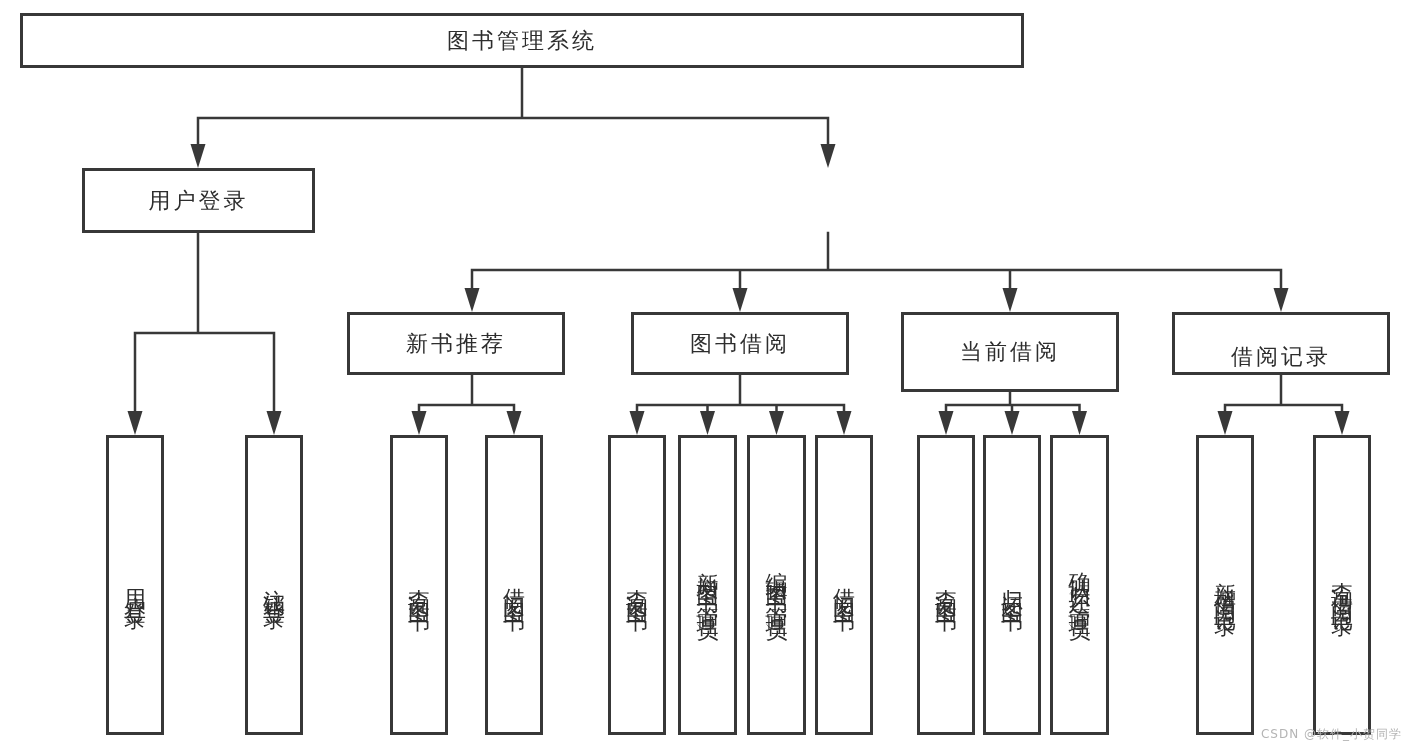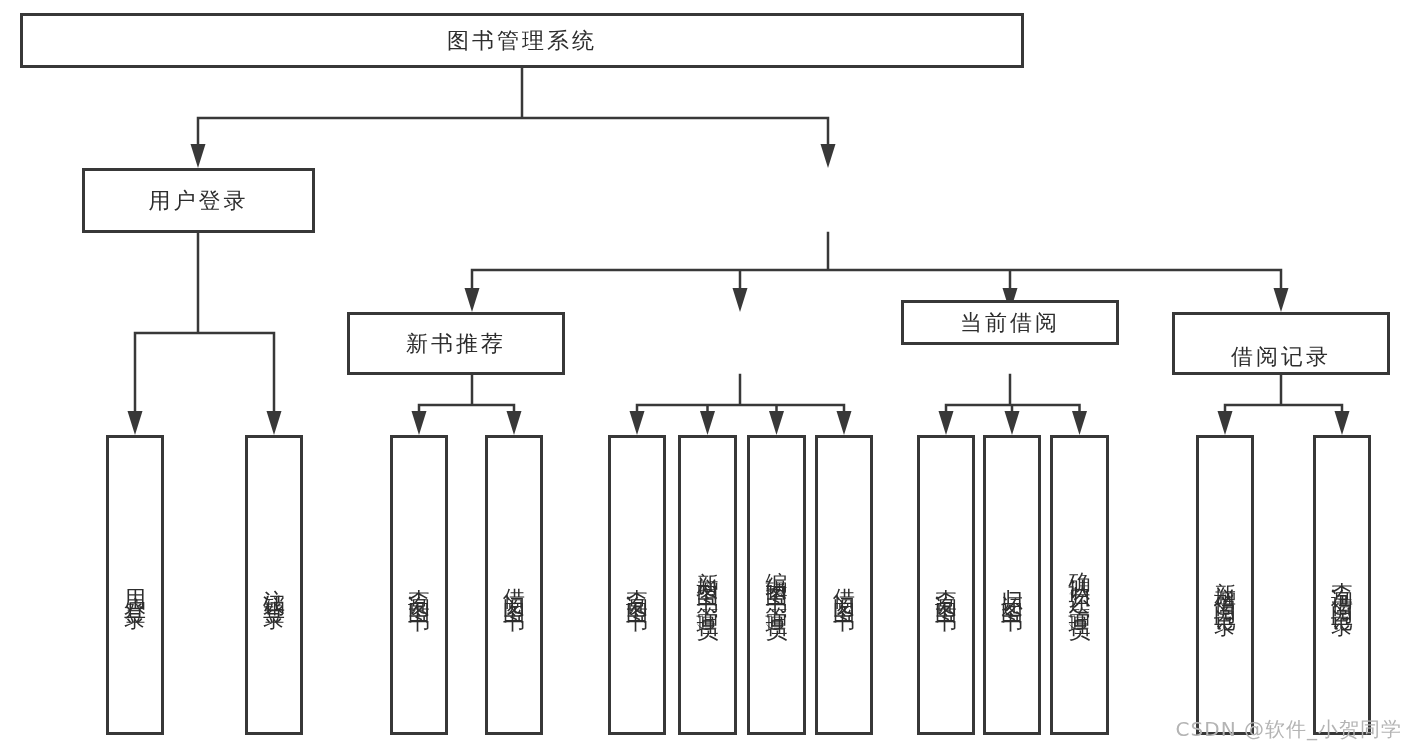--- a/index.html
+++ b/index.html
@@ -14,21 +14,21 @@
   .node {
     position:absolute; background:#ffffff; border:3px solid #383838; box-sizing:border-box;
     display:flex; align-items:center; justify-content:center;
     color:#2d2d2d;
   }
   .node.h { font-size:22px; letter-spacing:3px; white-space:nowrap; }
   .node.v { font-size:22px; writing-mode:vertical-rl; text-orientation:mixed; letter-spacing:7px; line-height:1; }
   .node span { display:block; }
   .watermark {
     position:absolute; right:3px; bottom:4px;
-    font-size:20px; letter-spacing:1px; color:#b4b4b4; white-space:nowrap;
+    font-size:12px; letter-spacing:1px; color:#b4b4b4; white-space:nowrap;
   }
 </style>
 </head>
 <body>
 
 <div class="canvas">
 
   <svg class="connectors" viewBox="0 0 1405 747" aria-hidden="true">
 
     <path class="ln" d="
@@ -92,21 +92,24 @@
     <span>图书管理系统</span>
   </div>
 
   <div class="node h" style="left:82px;top:168px;width:233px;height:65px;">
     <span>用户登录</span>
   </div>
 
   <div class="node h" style="left:347px;top:312px;width:218px;height:63px;">
     <span>新书推荐</span>
   </div>
-  <div class="node h" style="left:901px;top:300px;width:218px;height:45px;font-family:Liberation Serif, serif;">
+  <div class="node h" style="left:631px;top:312px;width:218px;height:63px;">
+    <span>图书借阅</span>
+  </div>
+  <div class="node h" style="left:901px;top:312px;width:218px;height:80px;font-family:Liberation Serif, serif;">
     <span>当前借阅</span>
   </div>
   <div class="node h" style="left:1172px;top:312px;width:218px;height:63px;align-items:flex-end;">
     <span>借阅记录</span>
   </div>
 
   <div class="node v" style="left:106px;top:435px;width:58px;height:300px;">
     <span>用户登录</span>
   </div>
   <div class="node v" style="left:245px;top:435px;width:58px;height:300px;">

